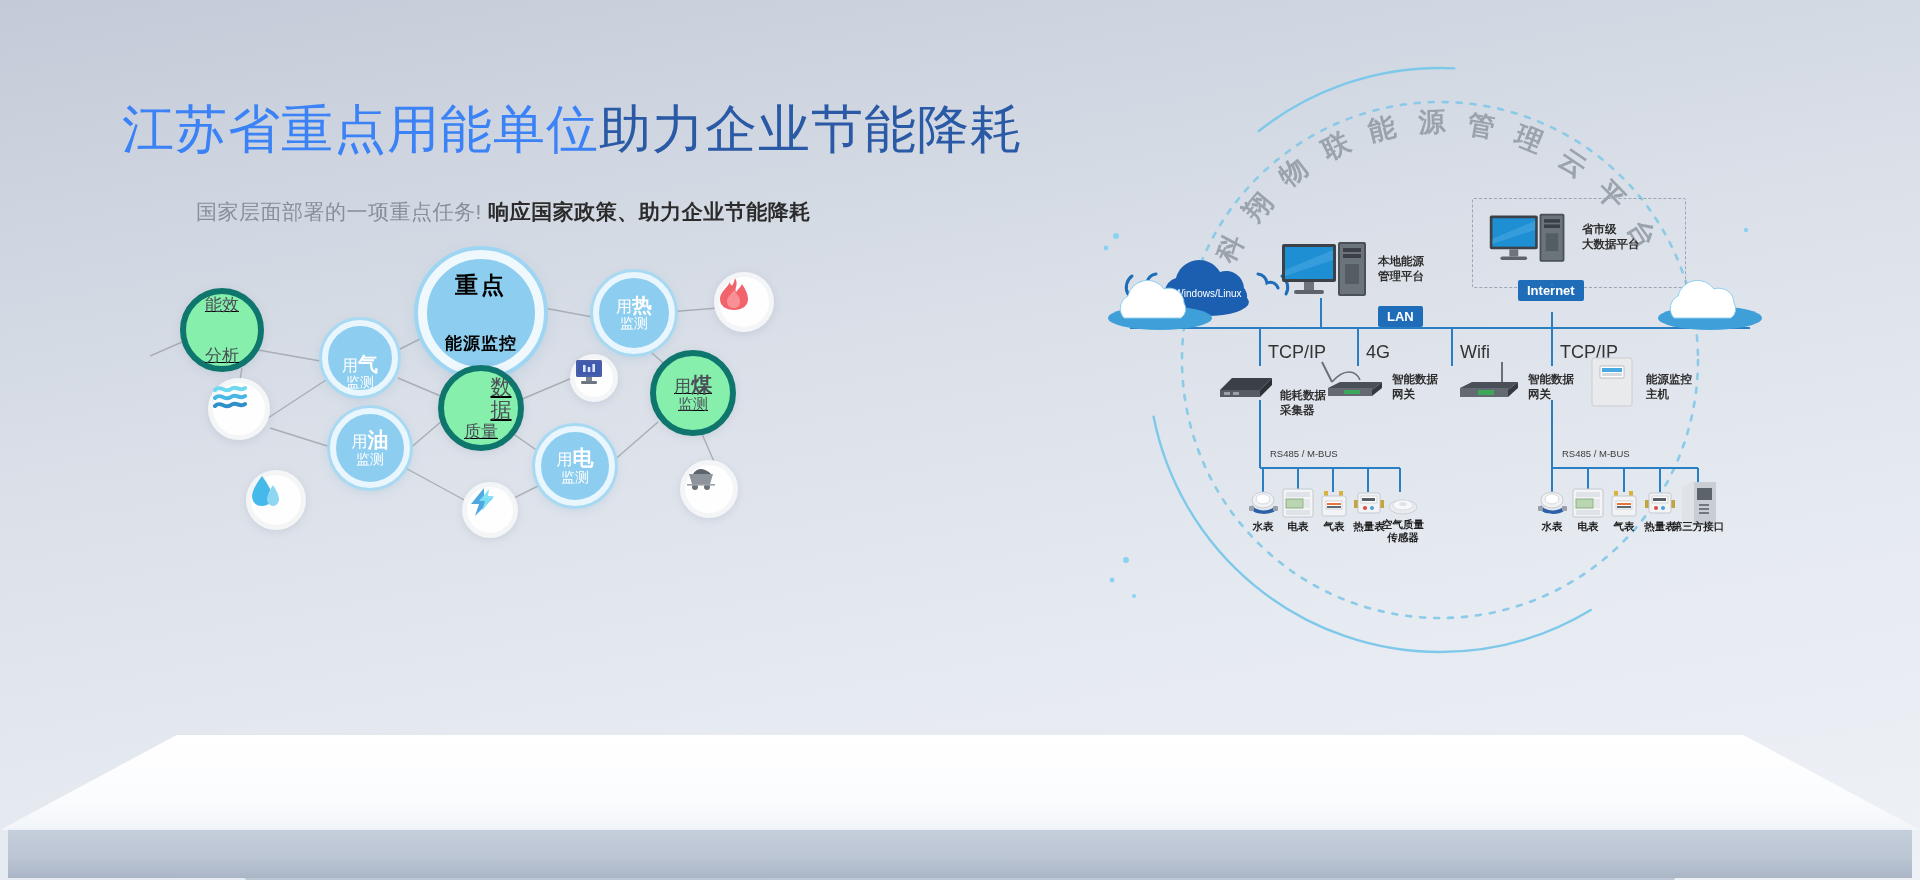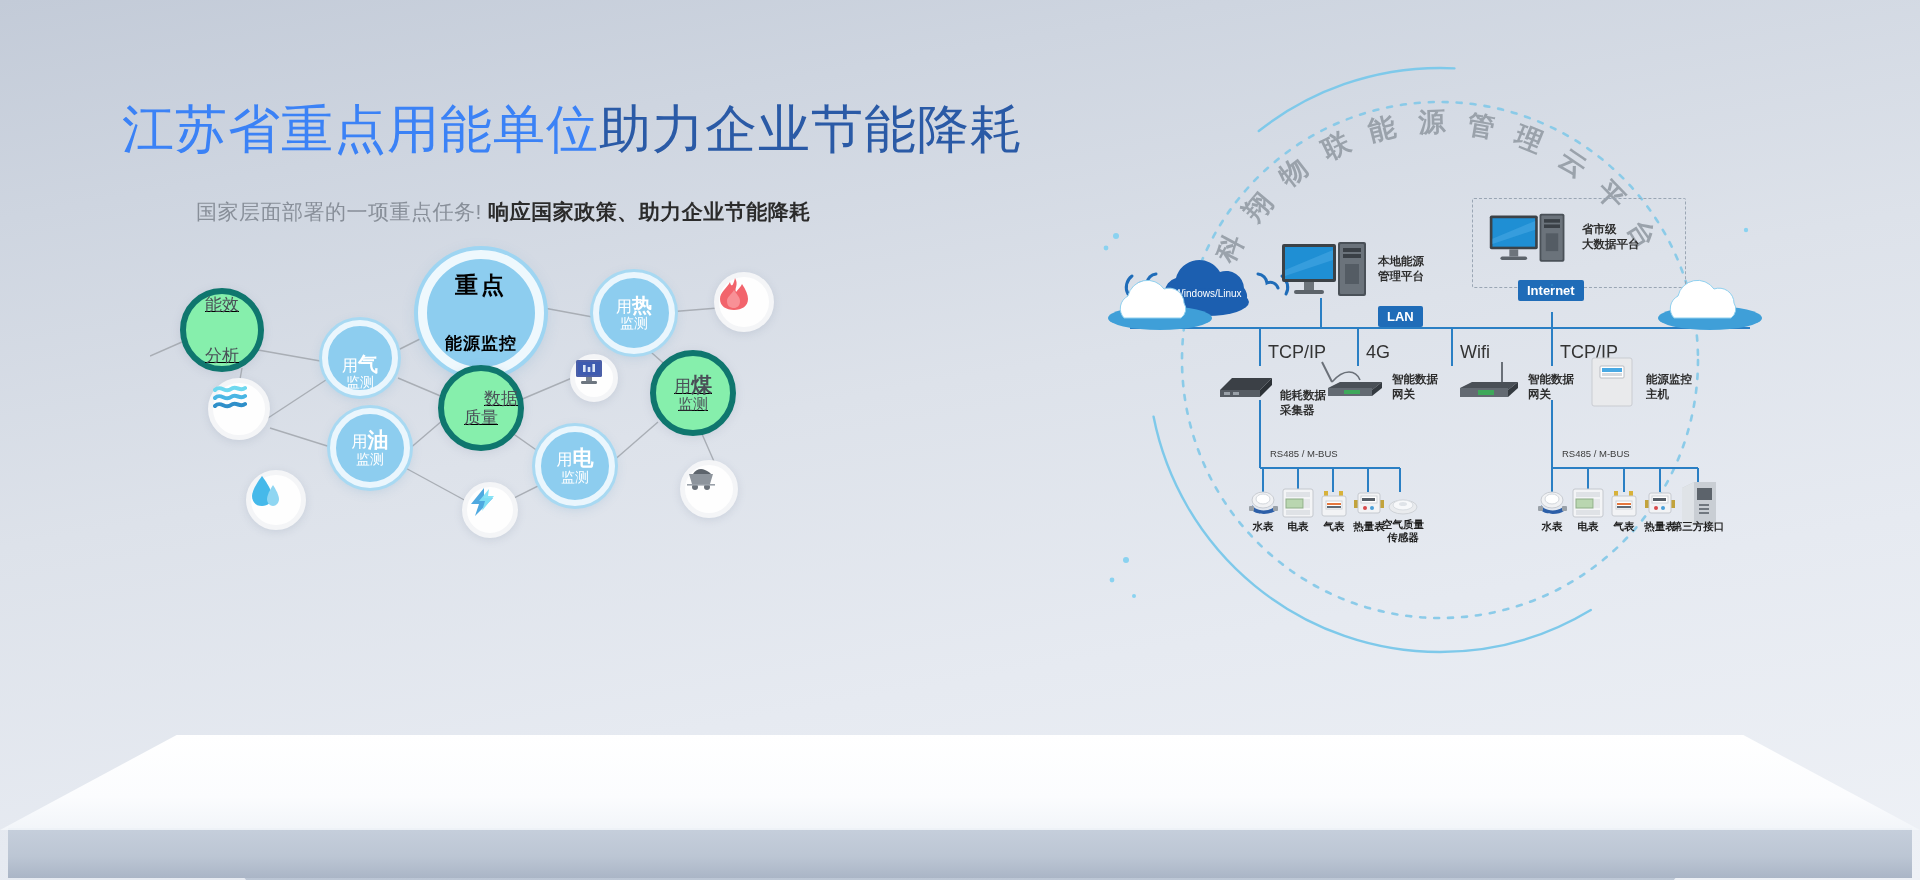--- a/index.html
+++ b/index.html
@@ -115,21 +115,21 @@
     <div class="nl1" style="font-size:16px;margin-top:28px;"><span>用</span><span class="kw" style="font-size:20px;">气</span></div>
     <div class="nl2" style="font-size:14px;">监测</div>
   </div>
 
   <div class="node blue" style="left:443px;top:22px;width:82px;height:82px;">
     <div class="nl1" style="font-size:16px;"><span>用</span><span class="kw" style="font-size:20px;">热</span></div>
     <div class="nl2" style="font-size:14px;">监测</div>
   </div>
 
   <div class="node white" style="left:288px;top:115px;width:86px;height:86px;">
-    <div class="nl1" style="font-size:17px;margin-left:40px;">数据</div>
+    <div class="nl1" style="font-size:21px;margin-left:40px;">数据</div>
     <div class="nl2" style="font-size:17px;">质量</div>
   </div>
 
   <div class="node white" style="left:500px;top:100px;width:86px;height:86px;">
     <div class="nl1" style="font-size:17px;"><span>用</span><span class="kw" style="font-size:21px;">煤</span></div>
     <div class="nl2" style="font-size:15px;">监测</div>
   </div>
 
   <div class="node blue" style="left:180px;top:158px;width:80px;height:80px;">
     <div class="nl1" style="font-size:16px;"><span>用</span><span class="kw" style="font-size:21px;">油</span></div>

